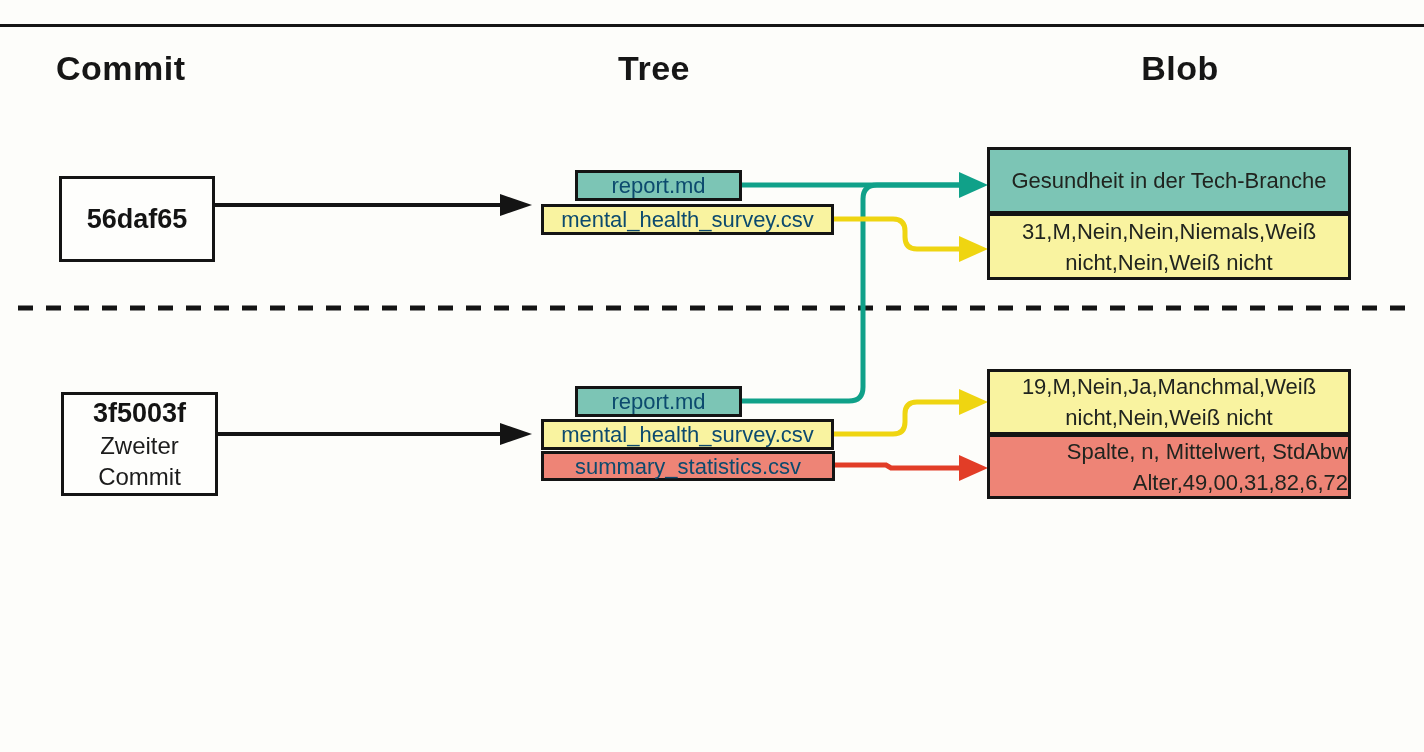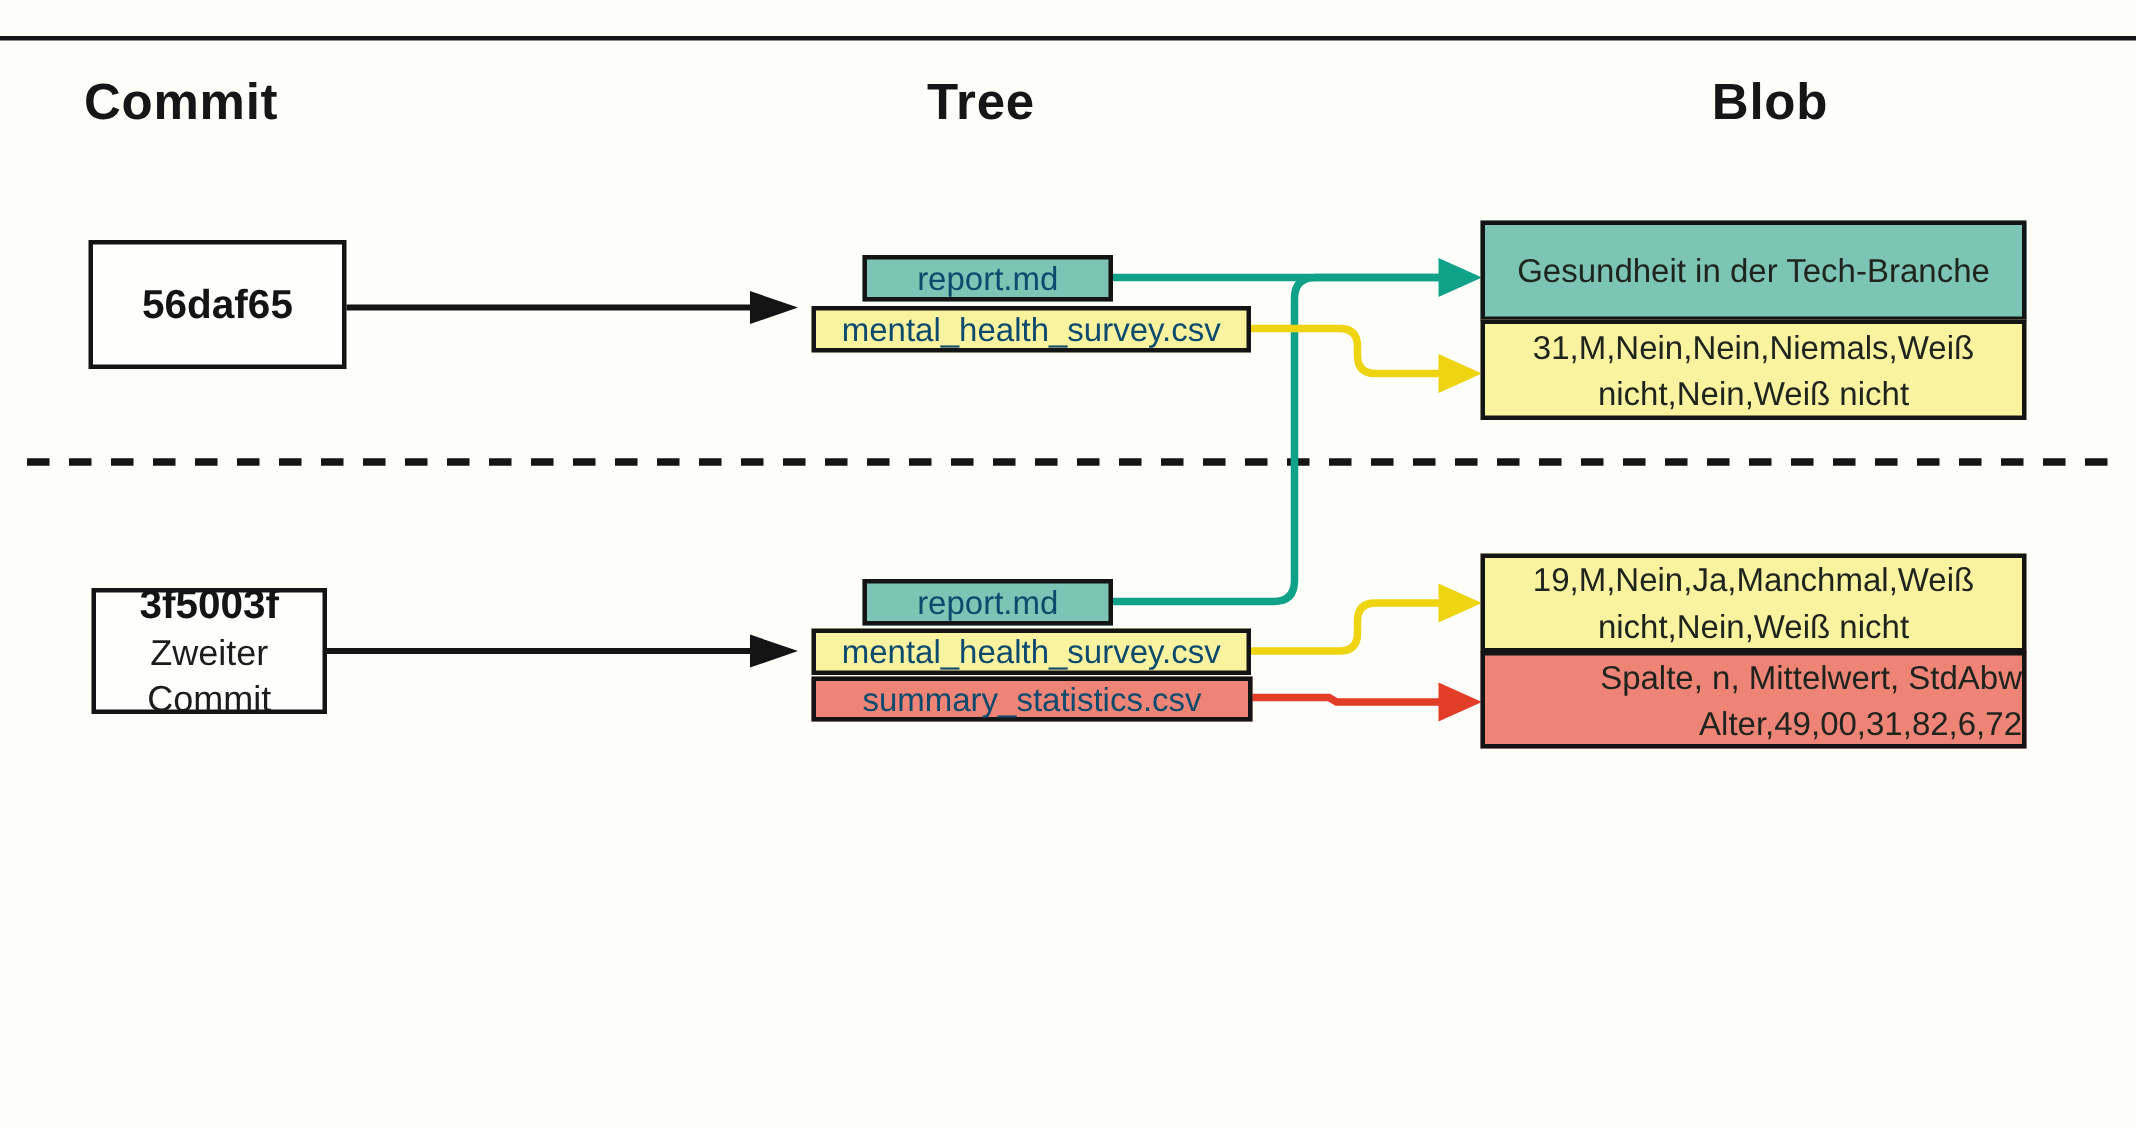--- a/index.html
+++ b/index.html
@@ -43,22 +43,22 @@
     position: absolute;
     box-sizing: border-box;
     border: 3px solid #141414;
     background: #fefefc;
     display: flex;
     flex-direction: column;
     align-items: center;
     justify-content: center;
     z-index: 2;
   }
-  #commit-1 { left: 59px; top: 136px; width: 172px; height: 86px; text-align: right; }
-  #commit-2 { left: 61px; top: 368px; width: 157px; height: 84px; }
+  #commit-1 { left: 59px; top: 152px; width: 156px; height: 86px; text-align: right; }
+  #commit-2 { left: 61px; top: 368px; width: 157px; height: 104px; }
   .commit-hash { font-size: 27px; font-weight: bold; color: #141414; line-height: 33px; }
   .commit-label { font-size: 24px; color: #1c1c1c; line-height: 31px; white-space: nowrap; }
 
   .tree-entry, .blob-box {
     position: absolute;
     box-sizing: border-box;
     border: 3px solid #141414;
     text-align: center;
     z-index: 2;
   }

